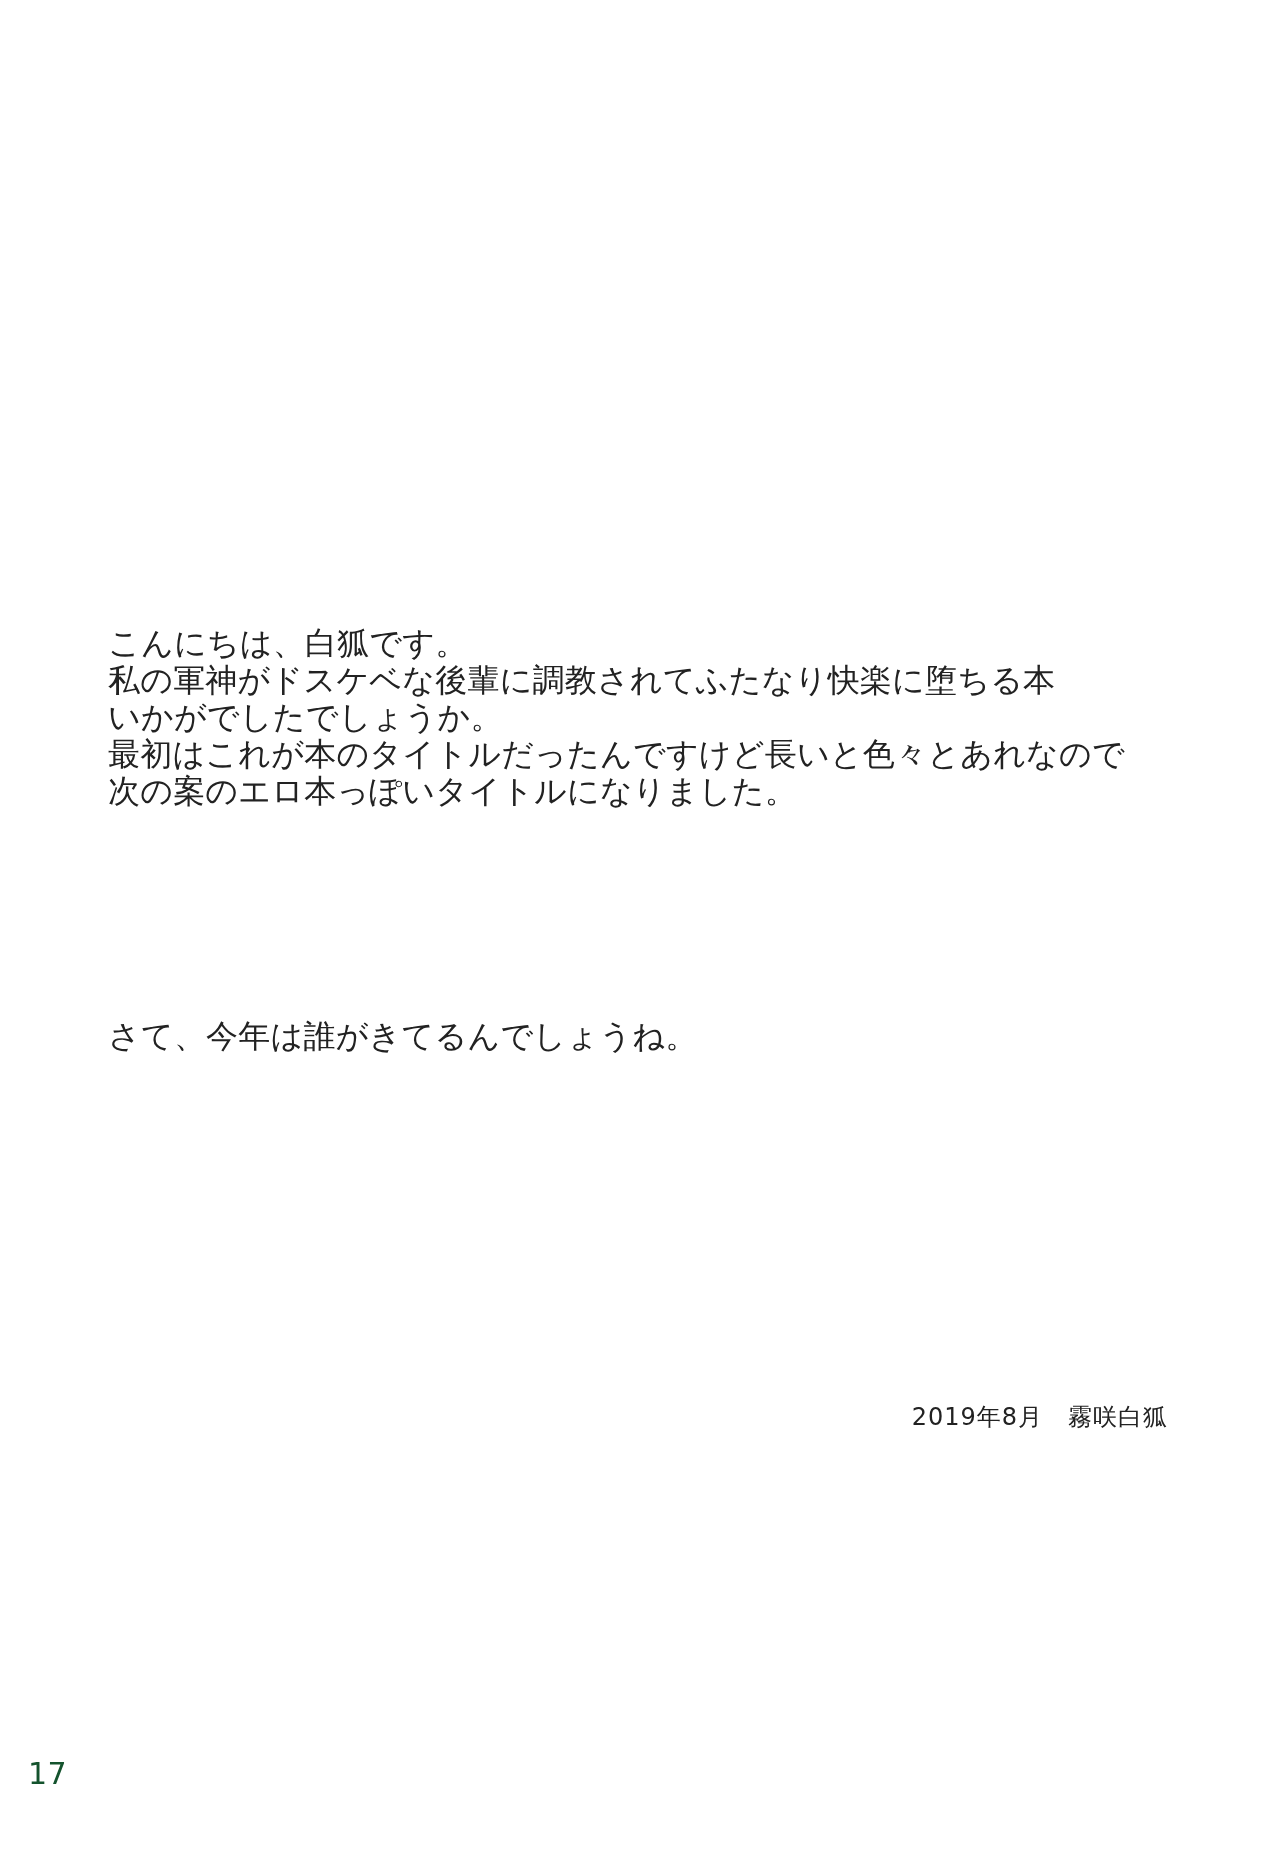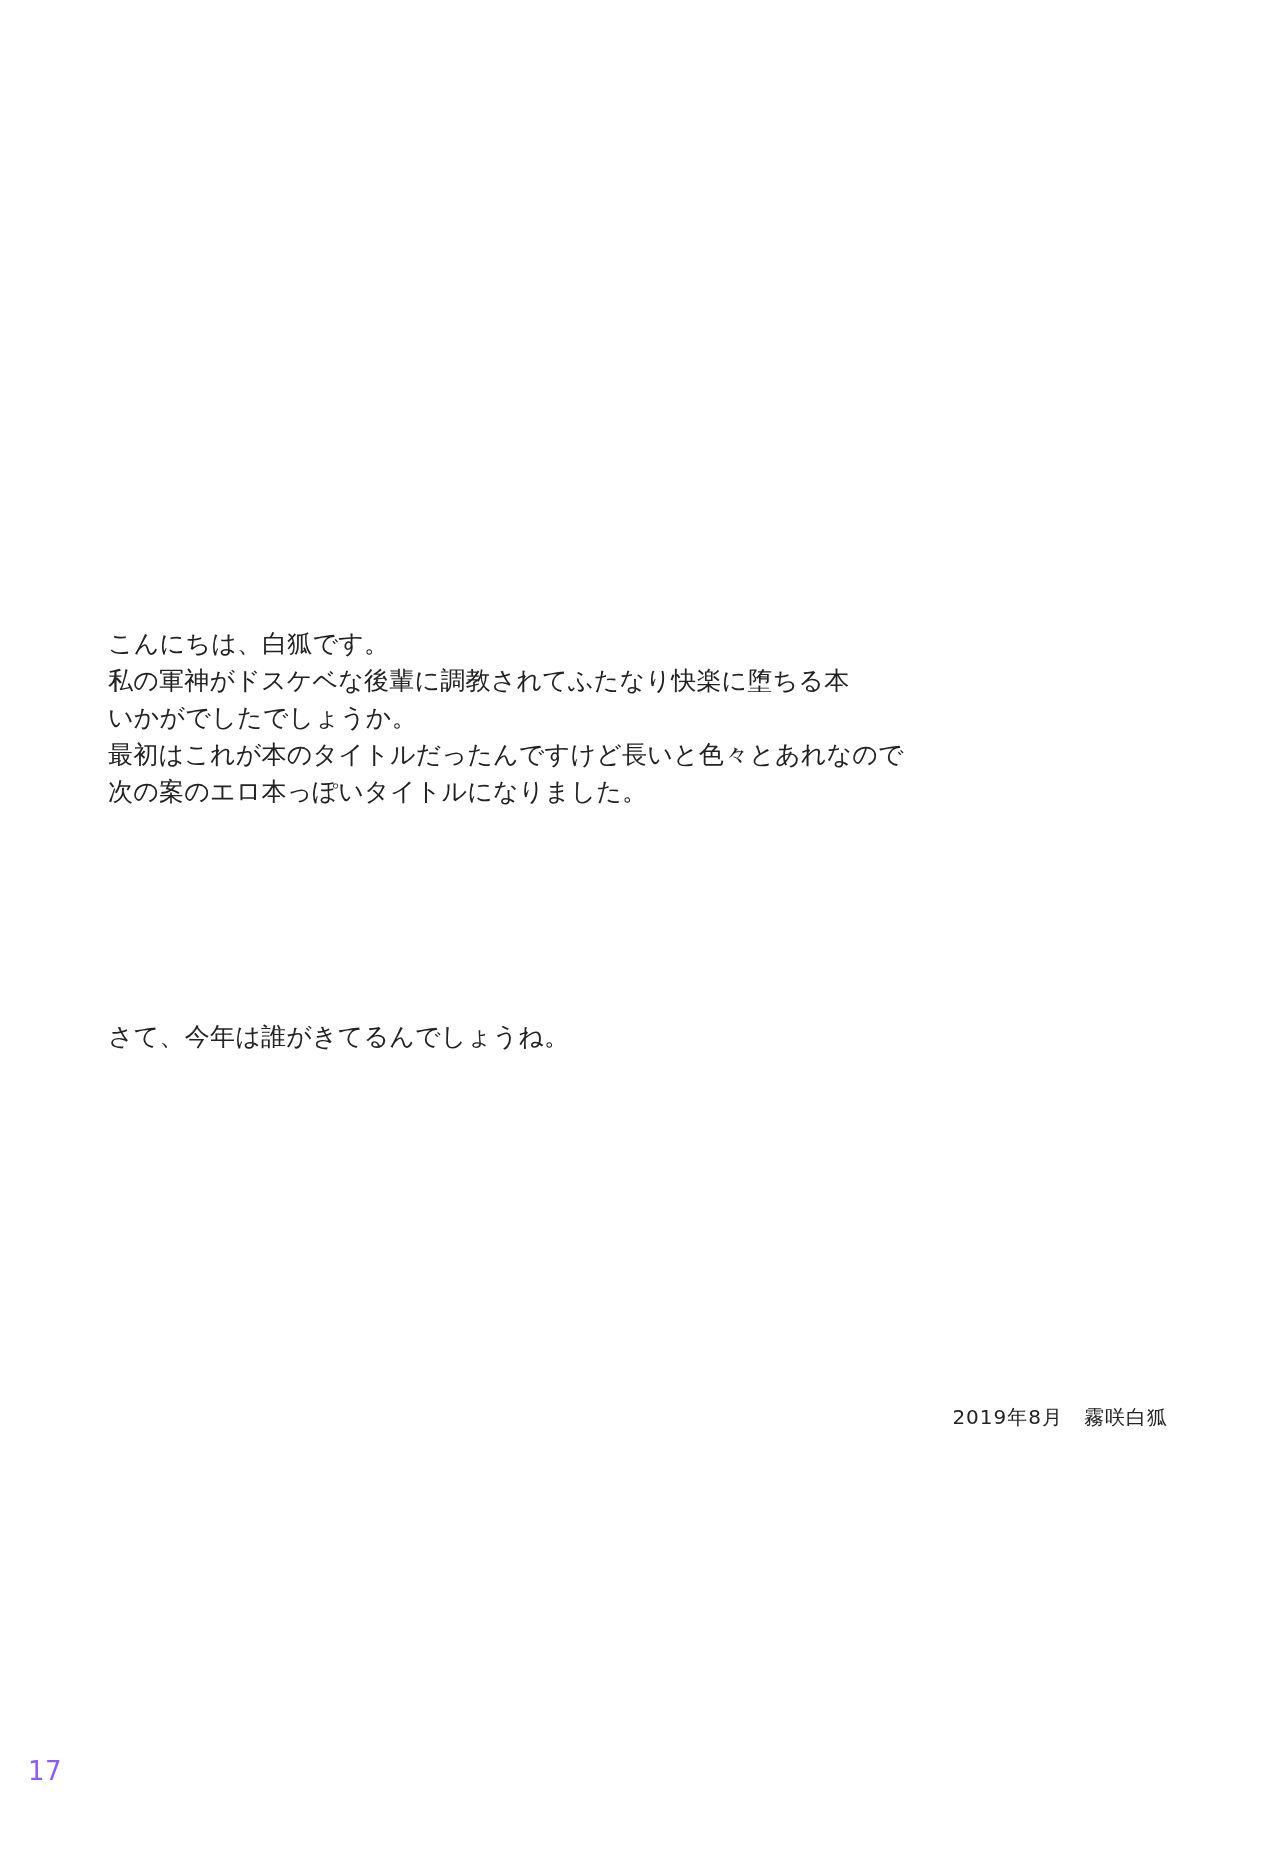--- a/index.html
+++ b/index.html
@@ -24,45 +24,45 @@
     background: #ffffff;
   }
   .afterword {
     position: absolute;
     left: 108px;
     top: 625px;
     width: 1060px;
   }
   .para {
     margin: 0 0 0 0;
-    font-size: 25px;
+    font-size: 32px;
     line-height: 37px;
     letter-spacing: 0.2px;
     color: #222222;
     white-space: pre-wrap;
   }
   .gap-sm { height: 37px; }
   .gap-md { height: 60px; }
   .gap-lg { height: 74px; }
   .signature {
     position: absolute;
     right: 112px;
     top: 1400px;
-    font-size: 20px;
+    font-size: 24px;
     line-height: 34px;
     color: #222222;
     letter-spacing: 1px;
     white-space: pre;
   }
   .page-number {
     position: absolute;
     left: 28px;
     top: 1756px;
-    font-size: 26px;
-    color: #8b5cf6;
+    font-size: 30px;
+    color: #14532d;
     letter-spacing: 0.5px;
   }
 </style>
 </head>
 <body>
 
 <div class="page">
 
   <div class="afterword">
     <p class="para">こんにちは、白狐です。

